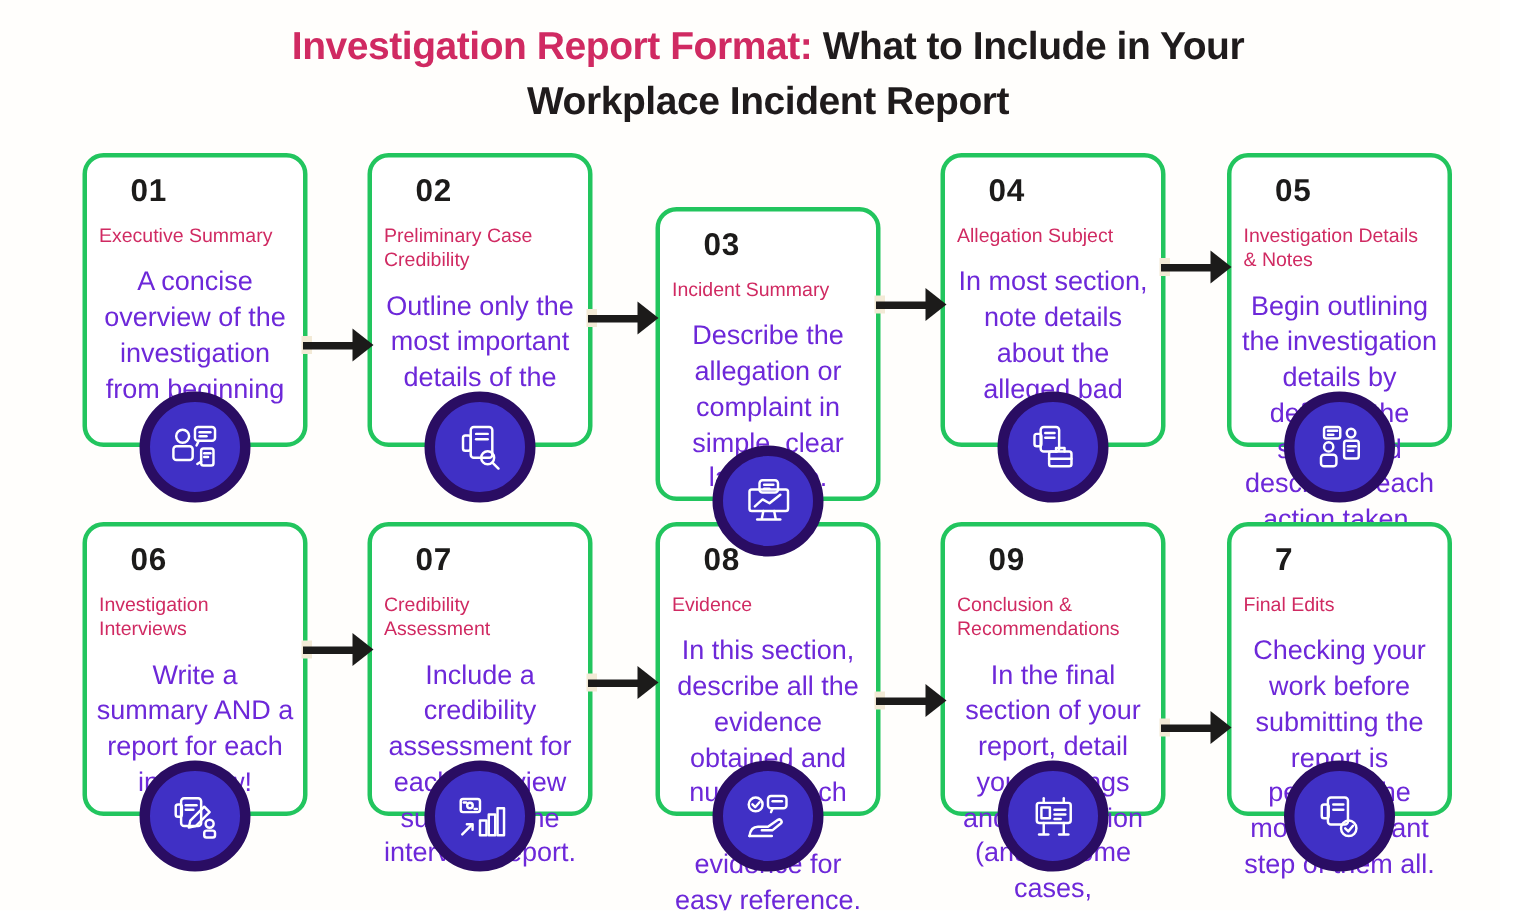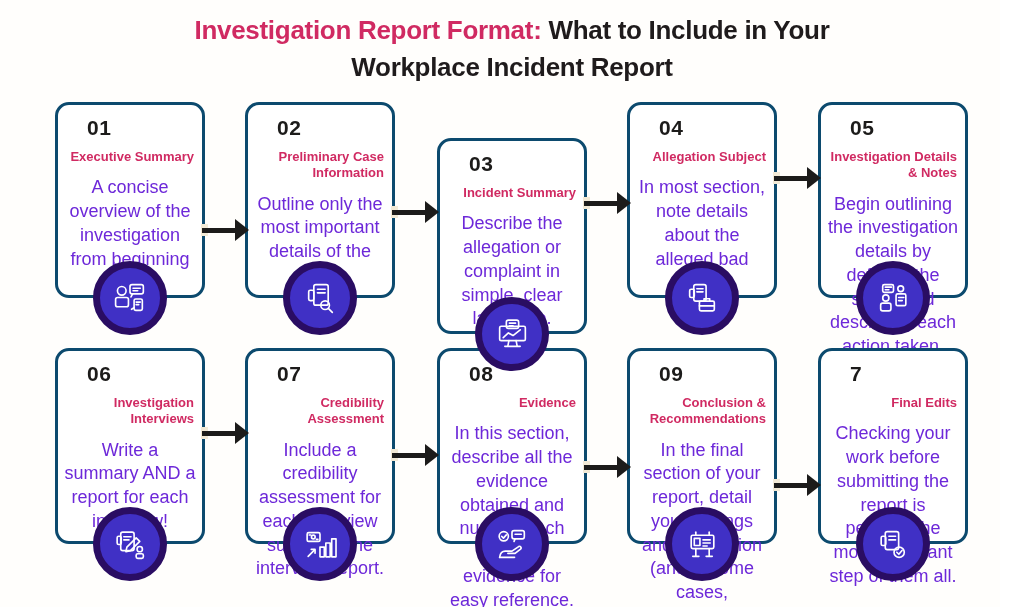--- a/index.html
+++ b/index.html
@@ -15,30 +15,30 @@
     position:absolute; top:12px; left:0; width:1024px;
     text-align:center;
     font-size:26px; font-weight:bold; letter-spacing:-0.3px;
     line-height:37px; color:#1f1b1c;
   }
   .title-block .hl { color:#d02a62; }
   .card {
     position:absolute;
     width:150px; height:196px;
     background:#ffffff;
-    border:3px solid #0c4a6e;
+    border:3px solid #22c55e;
     border-radius:14px;
   }
   .card .num {
     font-size:21px; font-weight:bold; color:#1c1b1a;
     margin:11px 0 0 29px; letter-spacing:0.5px;
   }
   .card .ttl {
-    font-size:13px; font-weight:bold; color:#d02a62;
-    text-align:right; line-height:1.25;
+    font-size:13px; font-weight:normal; color:#d02a62;
+    text-align:left; line-height:1.25;
     margin-top:9px; padding:0 8px;
   }
   .card .desc {
     font-size:18px; color:#6d28d9;
     text-align:center; line-height:1.32;
     margin-top:11px; padding:0 6px;
   }
   .badge {
     position:absolute; left:50%; bottom:-40px;
     transform:translateX(-50%);
@@ -93,21 +93,21 @@
         <rect x="21.5" y="18.5" width="8" height="11" rx="1.5"></rect>
         <line x1="23.5" y1="21.5" x2="27.5" y2="21.5"></line>
         <line x1="23.5" y1="24" x2="26" y2="24"></line>
         <line x1="21.5" y1="27" x2="19" y2="28.5"></line>
       </svg>
     </div>
   </div>
 
   <div class="card" style="left:245px; top:102px;">
     <div class="num">02</div>
-    <div class="ttl">Preliminary Case Information</div>
+    <div class="ttl">Preliminary Case Credibility</div>
     <div class="desc">Outline only the most important details of the case.</div>
     <div class="badge">
       <svg class="ic" viewBox="0 0 36 36">
         <rect x="11.5" y="4.5" width="14" height="20" rx="2"></rect>
         <rect x="6.5" y="10" width="5" height="10" rx="1.5"></rect>
         <line x1="15" y1="9" x2="22.5" y2="9"></line>
         <line x1="15" y1="12.5" x2="22.5" y2="12.5"></line>
         <circle cx="22.5" cy="24.5" r="4.2"></circle>
         <line x1="25.6" y1="27.6" x2="29.5" y2="31.5"></line>
       </svg>

